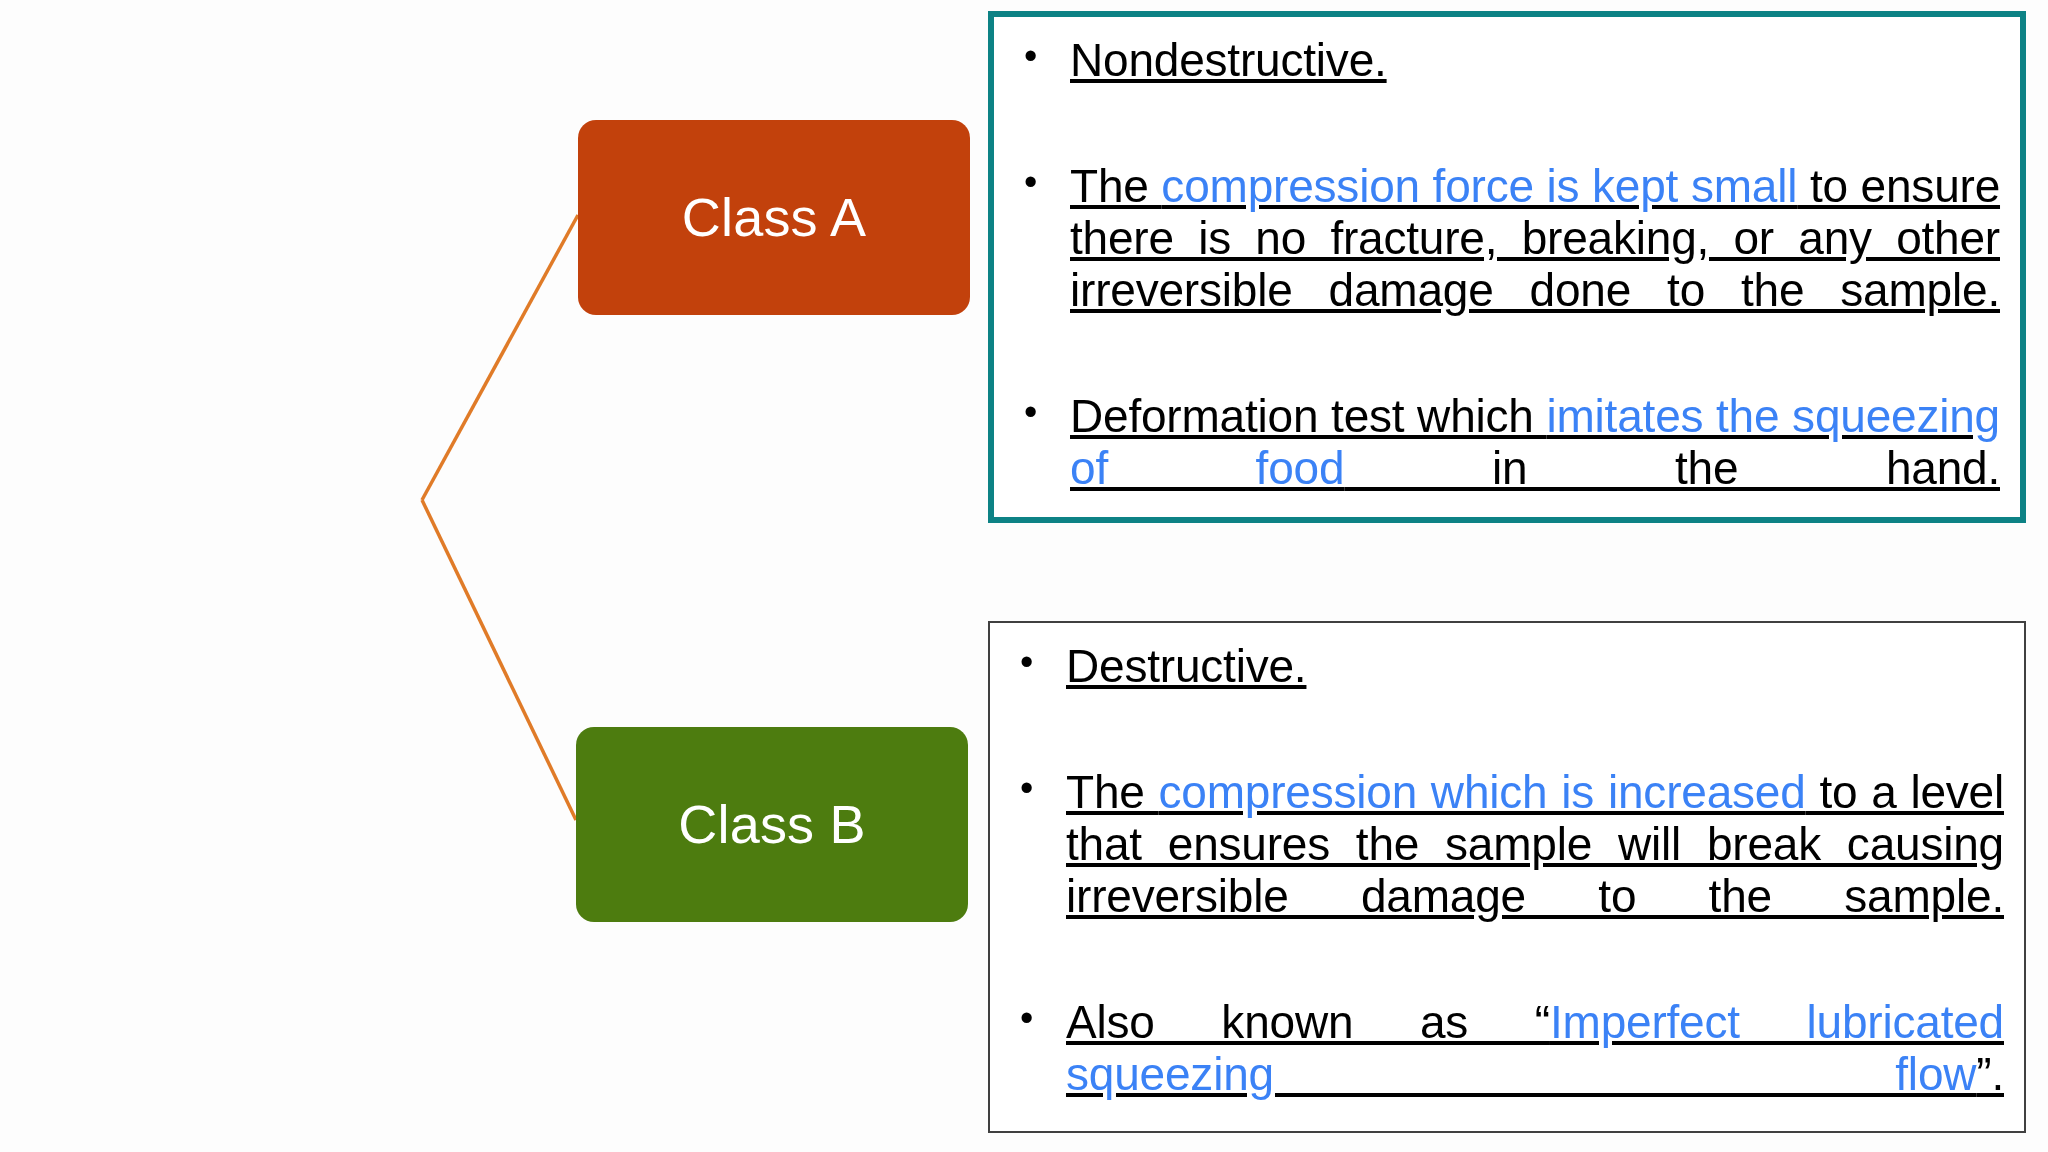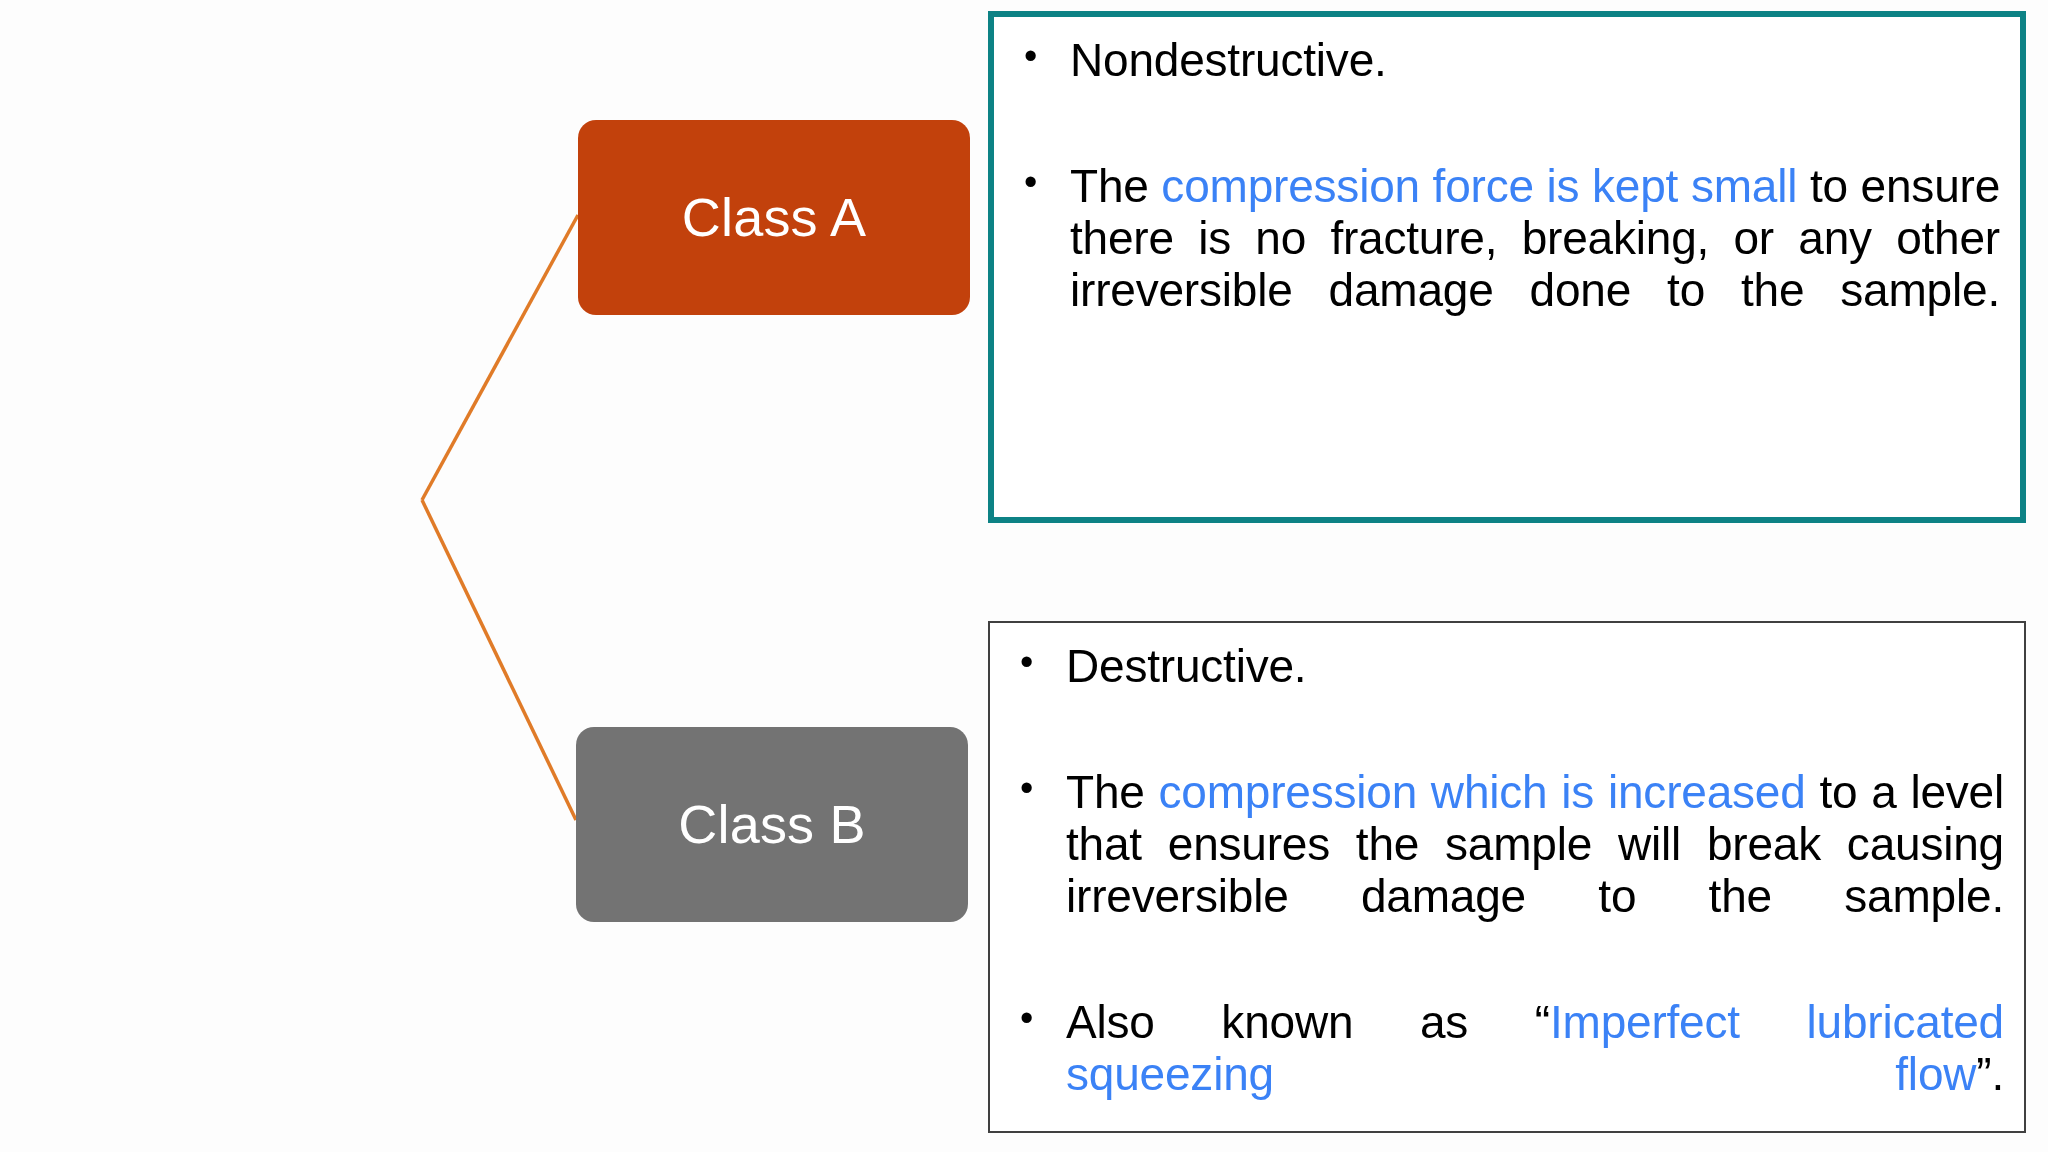--- a/index.html
+++ b/index.html
@@ -60,21 +60,21 @@
     width: 392px;
     height: 195px;
     background: #c2410c;
     font-size: 54px;
   }
   #node-class-b {
     left: 576px;
     top: 727px;
     width: 392px;
     height: 195px;
-    background: #737373;
+    background: #4d7c0f;
     font-size: 54px;
   }
 
   
   .panel {
     position: absolute;
     background: #ffffff;
     box-sizing: border-box;
     padding: 18px 20px 14px 20px;
   }
@@ -101,20 +101,21 @@
   .bullet-item {
     position: relative;
     padding-left: 56px;
     margin-bottom: 22px;
     font-size: 46px;
     line-height: 1.13;
     color: #000000;
     text-align: justify;
     text-justify: inter-word;
     letter-spacing: -0.2px;
+    text-decoration: underline;
   }
   .bullet-item:last-child {
     margin-bottom: 0;
   }
   .bullet-item::before {
     content: "\2022";
     position: absolute;
     left: 10px;
     top: -2px;
     font-size: 38px;
@@ -147,20 +148,21 @@
   </div>
 
   <div class="node" id="node-class-b">
     <span class="node-label">Class B</span>
   </div>
 
   <div class="panel" id="panel-a">
     <ul class="bullet-list">
         <li class="bullet-item"><span class="txt"><span>Nondestructive.</span></span></li>
         <li class="bullet-item"><span class="txt"><span>The </span><span class="hl">compression force is kept small</span><span> to ensure there is no fracture, breaking, or any other irreversible damage done to the sample.</span></span></li>
+        <li class="bullet-item"><span class="txt"><span>Deformation test which </span><span class="hl">imitates the squeezing of food</span><span> in the hand.</span></span></li>
       </ul>
   </div>
 
   <div class="panel" id="panel-b">
     <ul class="bullet-list">
         <li class="bullet-item"><span class="txt"><span>Destructive.</span></span></li>
         <li class="bullet-item"><span class="txt"><span>The </span><span class="hl">compression which is increased</span><span> to a level that ensures the sample will break causing irreversible damage to the sample.</span></span></li>
         <li class="bullet-item"><span class="txt"><span>Also known as “</span><span class="hl">Imperfect lubricated squeezing flow</span><span>”.</span></span></li>
       </ul>
   </div>

